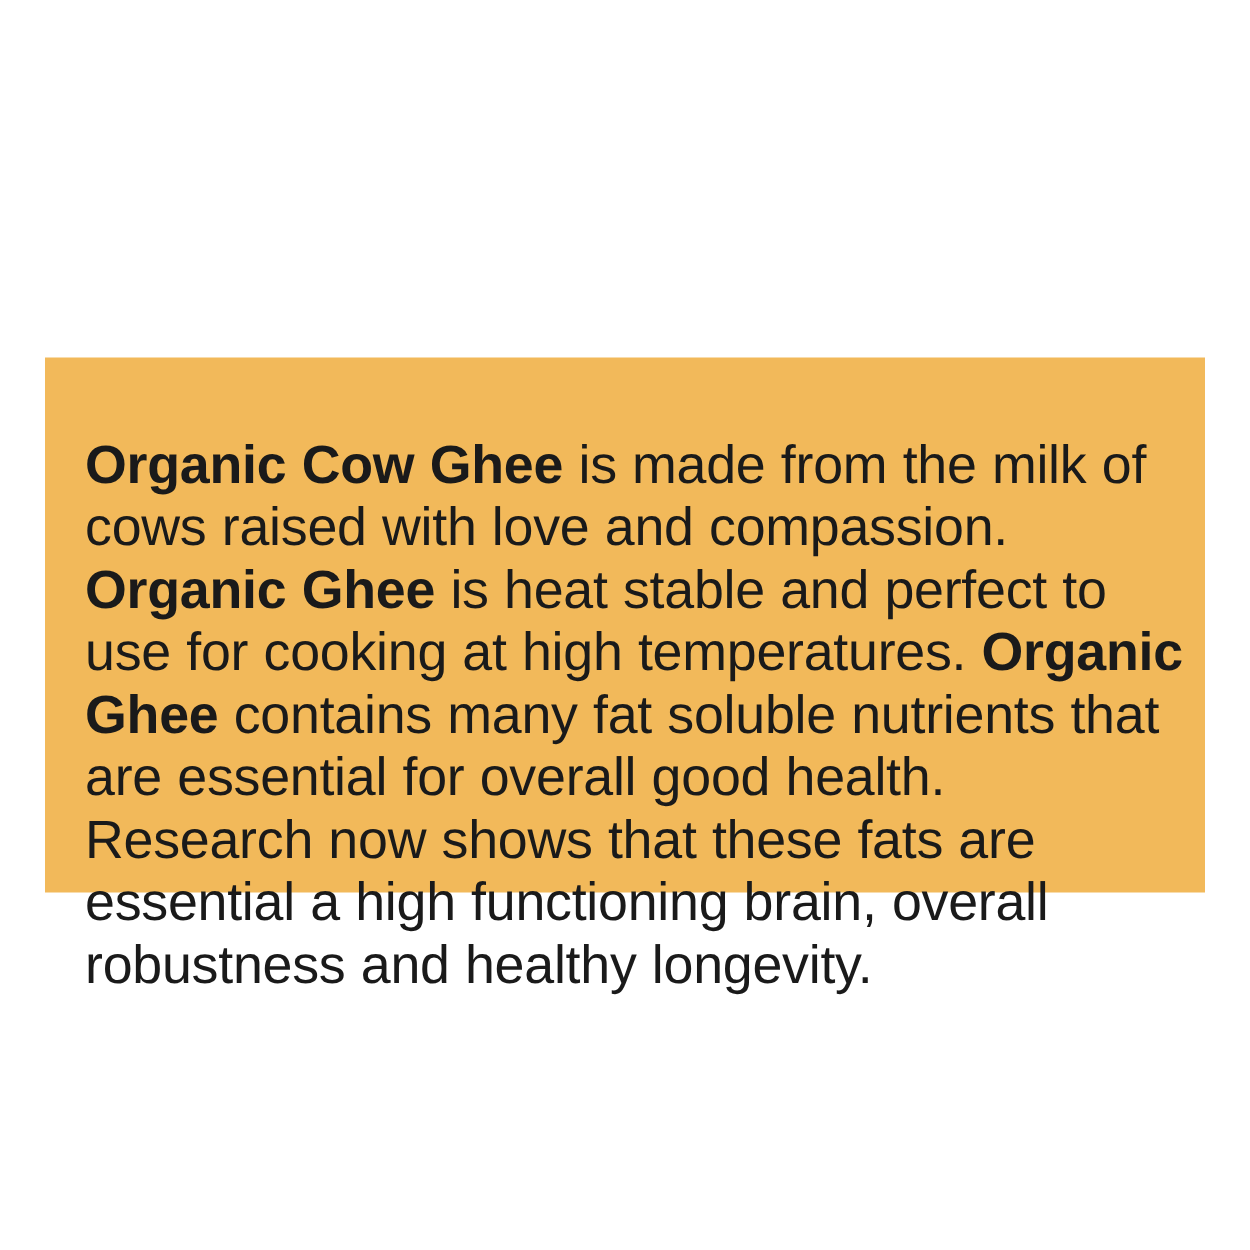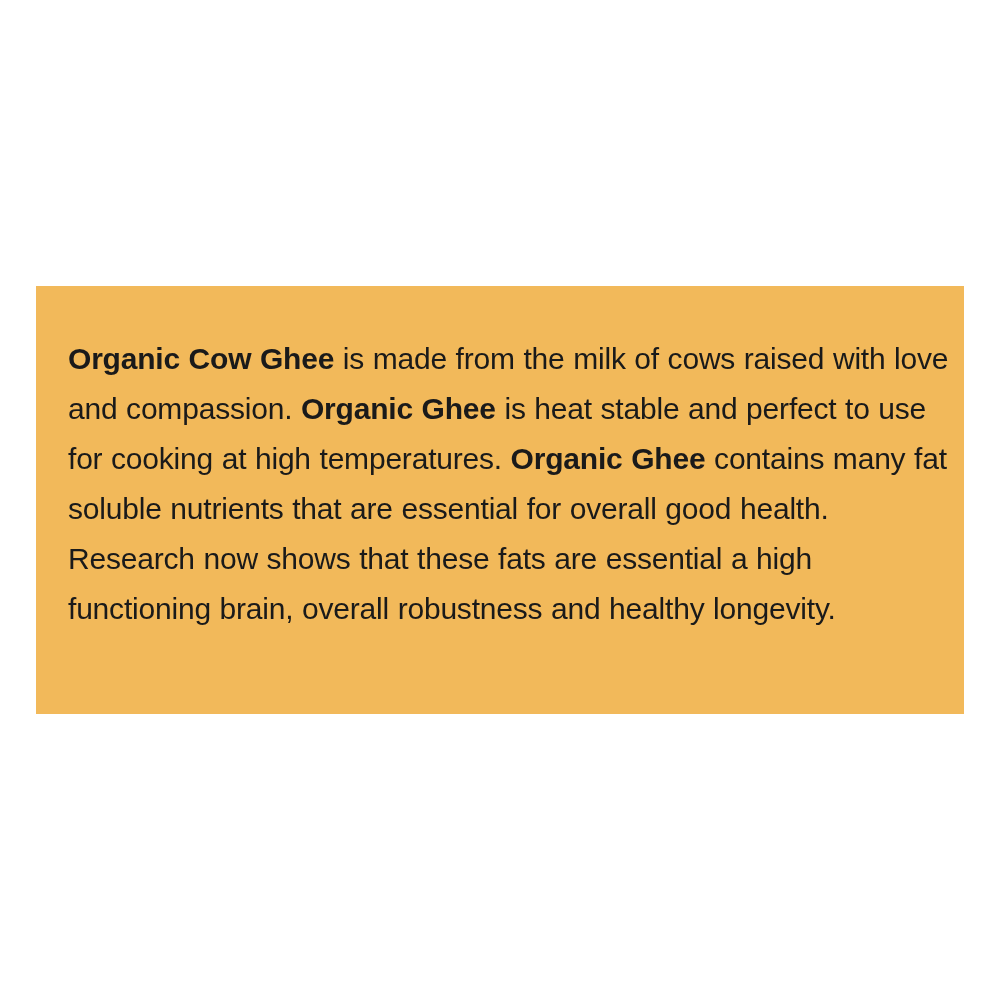--- a/index.html
+++ b/index.html
@@ -26,21 +26,21 @@
     width: 928px;
     height: 428px;
     background: #f2b95a;
   }
   .description {
     position: absolute;
     left: 32px;
     top: 18px;
     width: 882px;
     color: #1a1a1a;
-    font-size: 30px;
+    font-size: 43px;
     line-height: 50px;
     letter-spacing: -0.2px;
     word-spacing: 0.5px;
   }
   .description b {
     font-weight: bold;
   }
 </style>
 </head>
 <body>

